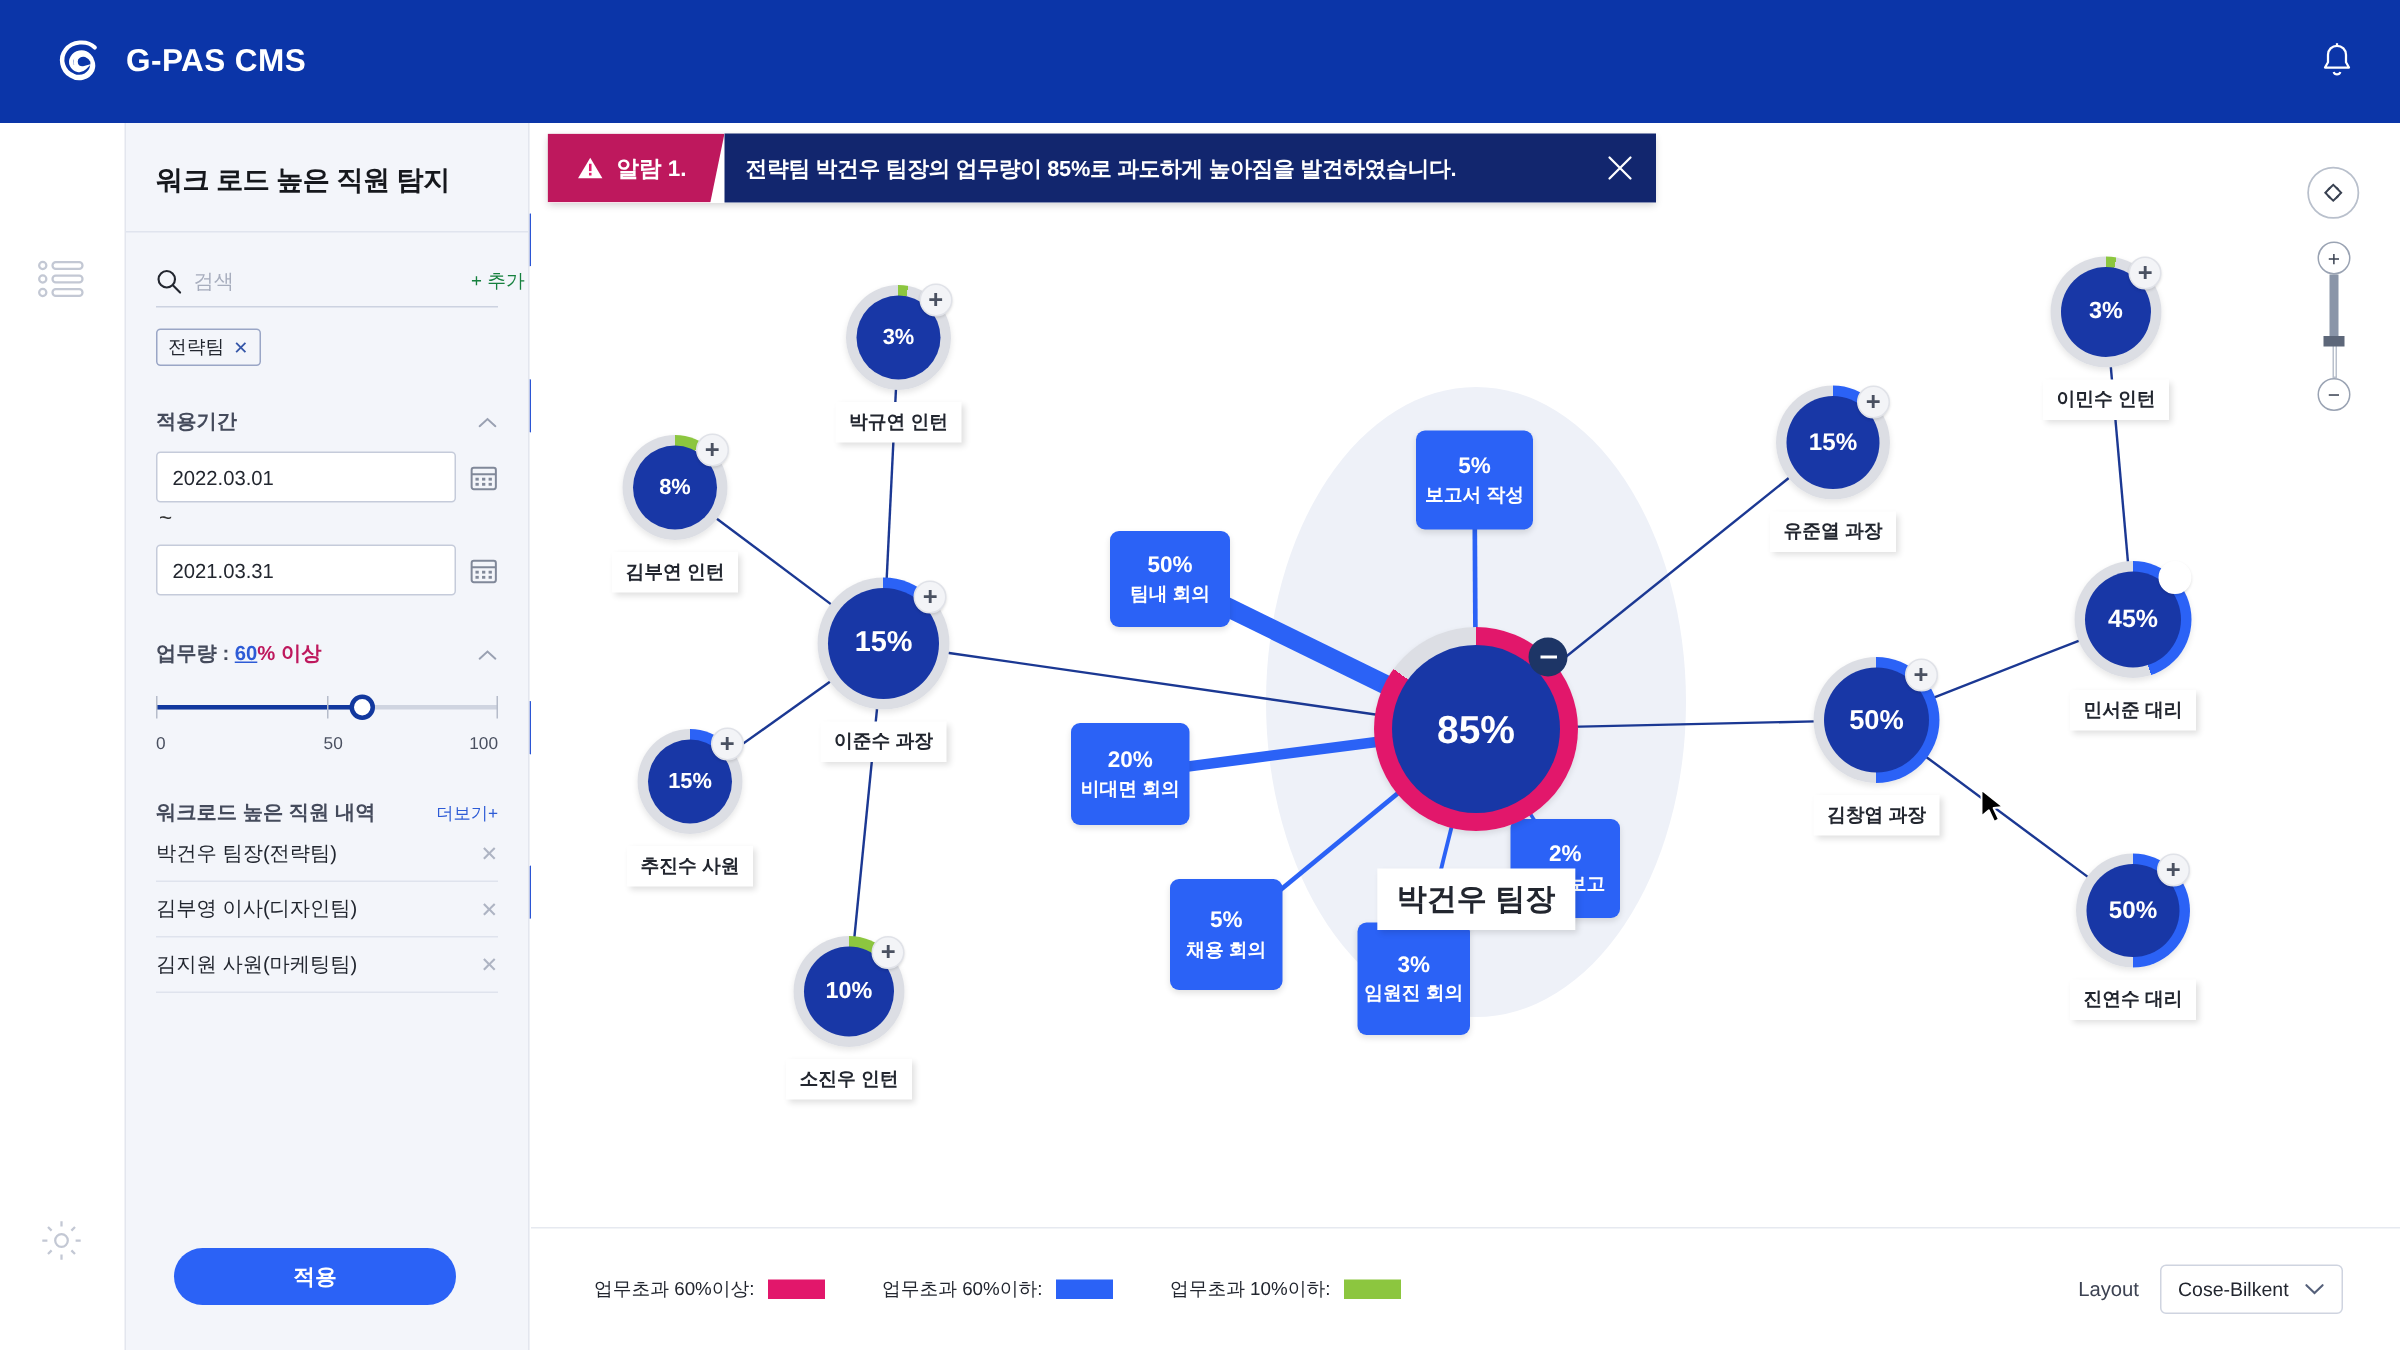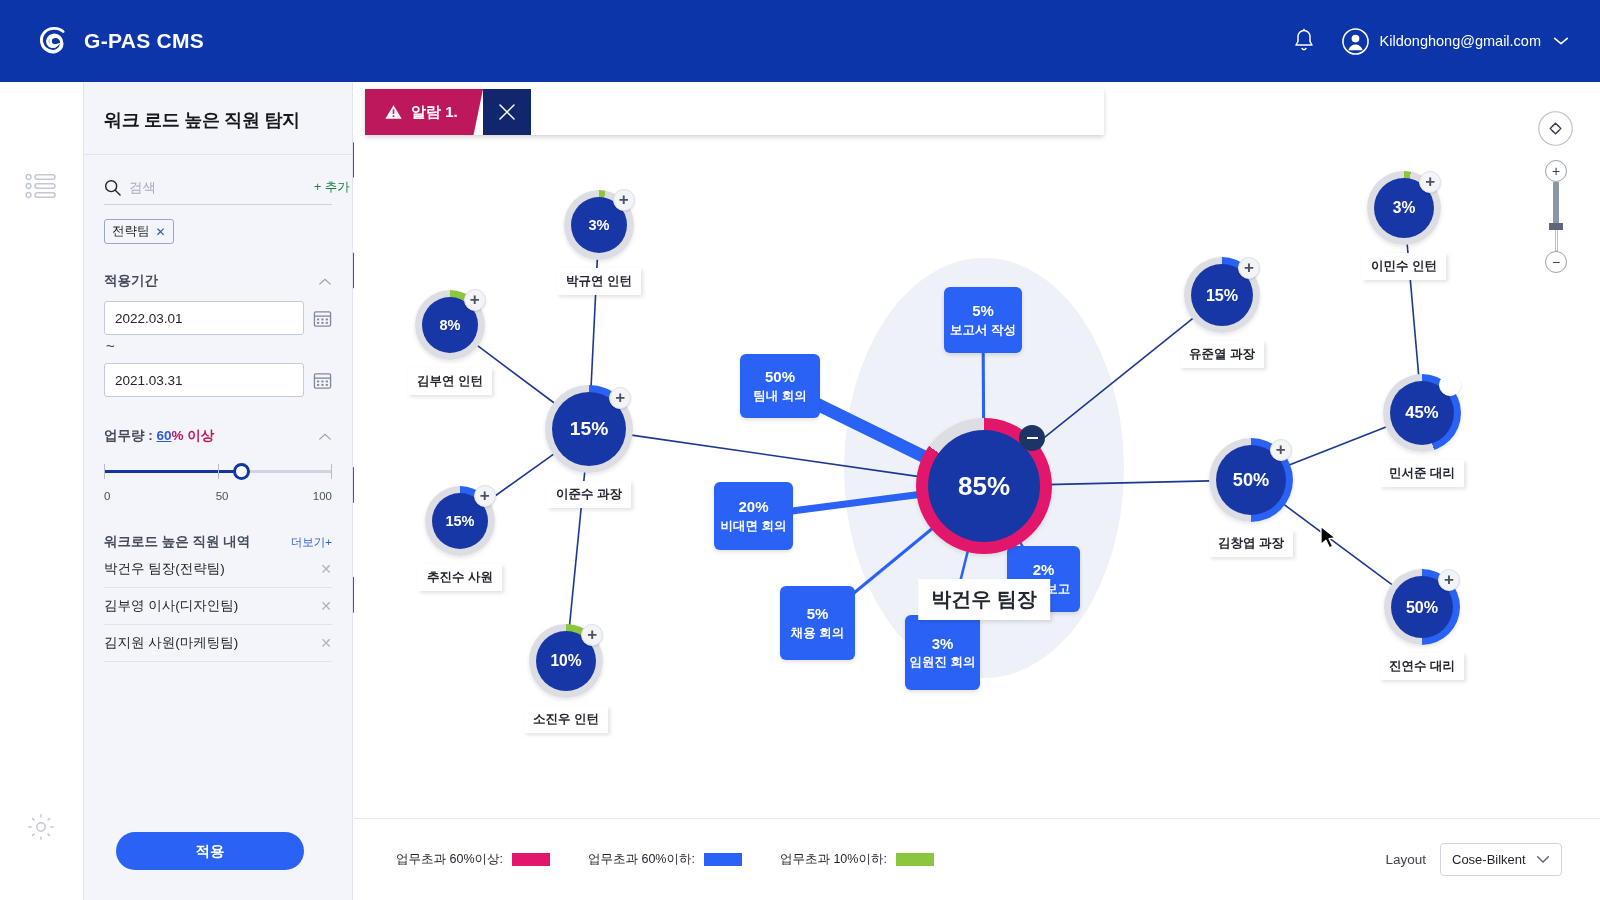--- a/index.html
+++ b/index.html
@@ -237,31 +237,20 @@
         <path d="M32 9C26 3 14 4 9 11c-5 7-2 17 6 20 7 3 14-1 15-8 1-6-4-11-10-10-5 1-8 6-6 10 2 4 7 5 10 2-4 1-7-1-7-5 0-4 4-6 8-5 5 2 7 7 5 12-3 6-11 8-17 4C6 27 4 17 9 11" fill="none" stroke="#fff" stroke-width="3.2" stroke-linecap="round"></path>
       </svg>
       <span class="brand-name">G-PAS CMS</span>
     </div>
     <div class="topbar-right">
       <svg class="bell" viewBox="0 0 24 26">
         <path d="M12 2.5a6 6 0 0 0-6 6v5l-2 3.5h16l-2-3.5v-5a6 6 0 0 0-6-6z" fill="none" stroke="#fff" stroke-width="1.5" stroke-linejoin="round"></path>
         <path d="M9.8 20a2.3 2.3 0 0 0 4.4 0" fill="none" stroke="#fff" stroke-width="1.5"></path>
         <path d="M12 2.5V0.8" stroke="#fff" stroke-width="1.5"></path>
       </svg>
-      <div class="user-chip">
-        <svg class="avatar" viewBox="0 0 28 28">
-          <circle cx="14" cy="14" r="13" fill="none" stroke="#fff" stroke-width="1.6"></circle>
-          <circle cx="14" cy="11" r="4" fill="#fff"></circle>
-          <path d="M6.5 23.2c1.4-4 4.1-6 7.5-6s6.1 2 7.5 6" fill="#fff"></path>
-        </svg>
-        <span class="user-email">Kildonghong@gmail.com</span>
-        <svg class="chev-down" viewBox="0 0 20 12">
-          <path d="M3 3l7 6 7-6" fill="none" stroke="#fff" stroke-width="1.7" stroke-linecap="round"></path>
-        </svg>
-      </div>
     </div>
   </div>
 
   <div class="rail">
     <svg class="rail-ico graph" width="34" height="34" viewBox="0 0 34 34">
       <g fill="none" stroke="#2b55d4" stroke-width="1.6">
         <rect x="13" y="13" width="8" height="8" rx="1.5"></rect>
         <circle cx="5" cy="5" r="2.6"></circle>
           <circle cx="29" cy="6" r="2.6"></circle>
         <circle cx="4" cy="20" r="2.6"></circle>
@@ -520,20 +509,21 @@
 
     <div class="alert">
       <div class="alert-tag">
         <svg class="warn-ico" viewBox="0 0 18 16">
           <path d="M9 0.8L17.6 15.2H0.4z" fill="#fff"></path>
           <rect x="8.1" y="5" width="1.8" height="5.2" fill="#e2176b"></rect>
           <rect x="8.1" y="11.4" width="1.8" height="1.9" fill="#e2176b"></rect>
         </svg>
         <span>알람 1.</span>
       </div>
+      <div class="alert-msg">전략팀 박건우 팀장의 업무량이 85%로 과도하게 높아짐을 발견하였습니다.</div>
       <div class="alert-close">
         <svg width="18" height="18" viewBox="0 0 18 18">
           <path d="M2 2l14 14M16 2L2 16" stroke="#fff" stroke-width="1.5" stroke-linecap="round"></path>
         </svg>
       </div>
     </div>
 
     <div class="panwidget">
       <svg class="pan-disc" viewBox="0 0 38 38">
         <circle cx="19" cy="19" r="17.2" fill="#fff" stroke="#b9c0cc" stroke-width="1.2"></circle>

